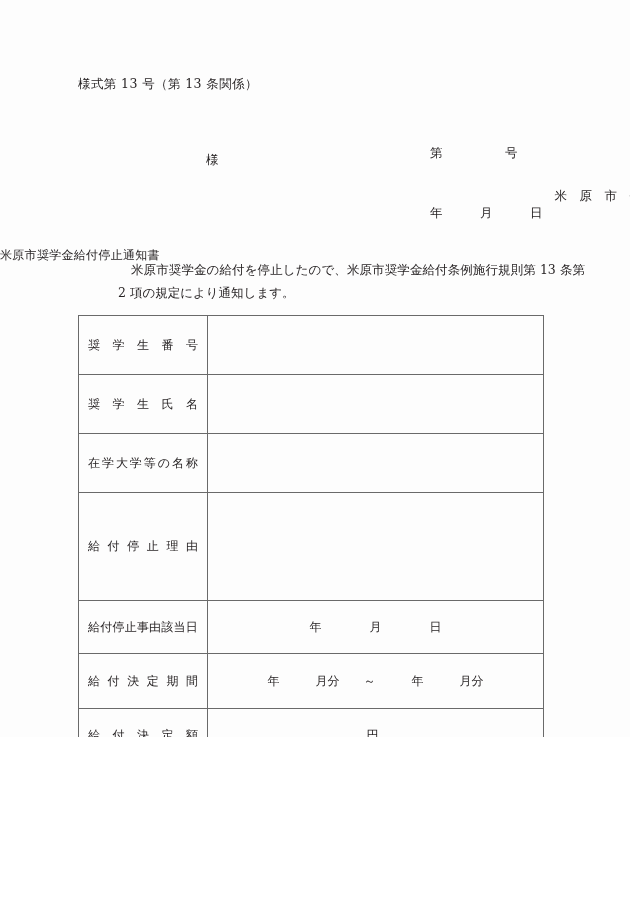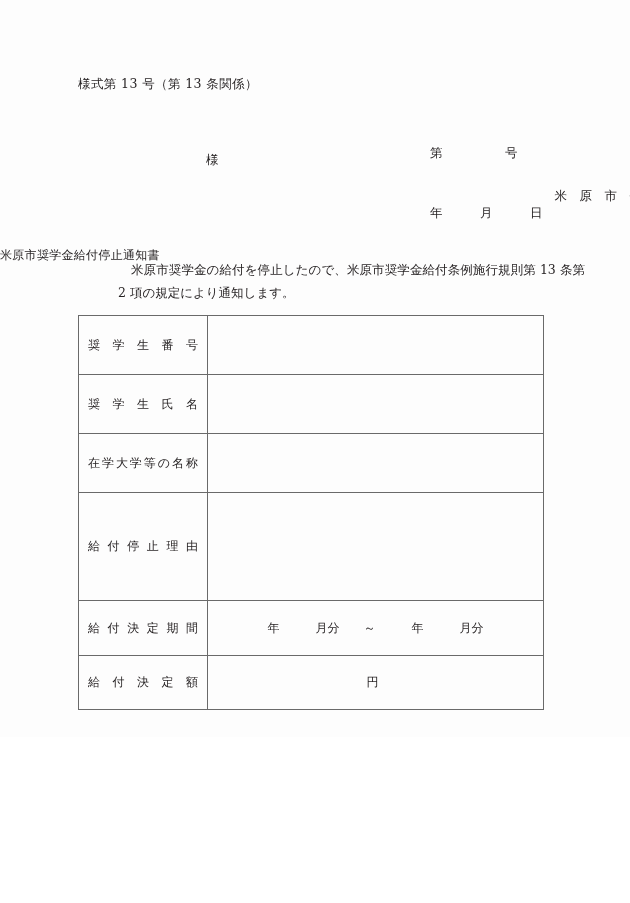--- a/index.html
+++ b/index.html
@@ -194,20 +194,26 @@
               <span>給</span>
               <span>付</span>
               <span>停</span>
               <span>止</span>
               <span>理</span>
               <span>由</span>
             </span>
           </td>
           <td class="value"><span class="v-center"></span></td>
         </tr>
+        <tr style="height: 53px;">
+          <td class="label">
+            <span class="lbl-plain">給付停止事由該当日</span>
+          </td>
+          <td class="value"><span class="v-center">年　　　　月　　　　日</span></td>
+        </tr>
         <tr style="height: 55px;">
           <td class="label">
             <span class="lbl-spread">
               <span>給</span>
               <span>付</span>
               <span>決</span>
               <span>定</span>
               <span>期</span>
               <span>間</span>
             </span>

